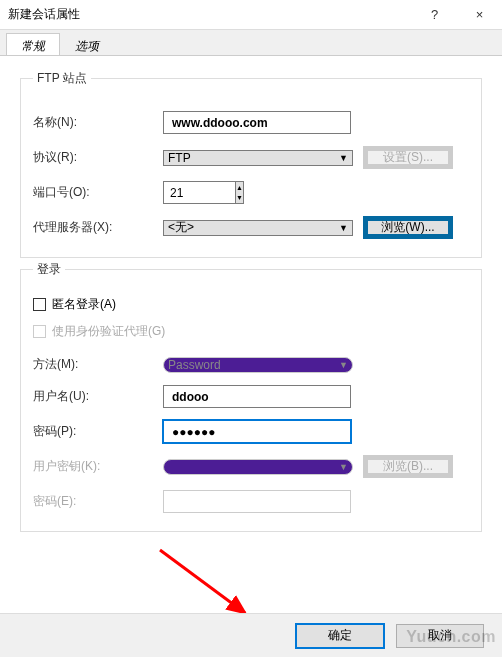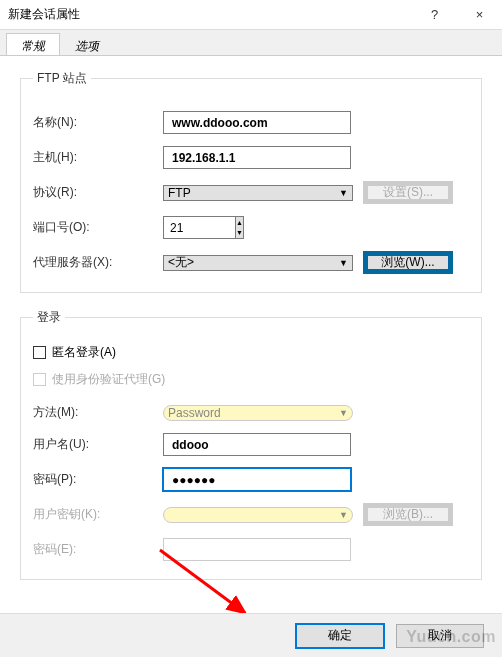--- a/index.html
+++ b/index.html
@@ -4,31 +4,31 @@
 <style>
 * { box-sizing: border-box; margin: 0; padding: 0; }
 body { font-family: "Microsoft YaHei", "Segoe UI", sans-serif; font-size: 12px; background: #fff; width: 502px; height: 657px; position: relative; }
 .titlebar { height: 30px; background: #fff; border-bottom: 1px solid #ddd; display: flex; align-items: center; padding-left: 8px; }
 .titlebar-title { flex: 1; font-size: 12px; }
 .titlebar-btn { width: 45px; height: 30px; display: flex; align-items: center; justify-content: center; font-size: 13px; color: #333; }
 .tabs { display: flex; height: 26px; border-bottom: 1px solid #ccc; background: #f0f0f0; padding-left: 6px; font-style: italic; }
 .tab { padding: 4px 14px; border: 1px solid #ccc; border-bottom: none; background: #fff; font-size: 12px; margin-top: 3px; }
 .tab.inactive { background: #f0f0f0; border-color: transparent; }
 .content { padding: 14px 20px 10px 20px; }
-fieldset { border: 1px solid #ddd; padding: 12px 12px 18px 12px; margin-bottom: 16px; }
+fieldset { border: 1px solid #ddd; padding: 12px 12px 18px 12px; margin-bottom: 3px; }
 legend { font-size: 12px; padding: 0 4px; color: #333; }
 .row { display: flex; align-items: center; margin-top: 12px; }
 .row:first-child { margin-top: 6px; }
 .label { width: 130px; color: #333; font-size: 12px; }
 .label.disabled { color: #aaa; }
 .input-txt { height: 23px; border: 1px solid #7a7a7a; padding: 2px 8px; font-size: 12px; width: 188px; background: #fff; font-weight: bold; }
 .input-txt.focused { border: 1px solid #0078d7; outline: 1px solid #0078d7; }
 .input-txt:disabled { background: #fff; border-color: #ccc; color: #888; }
 .select { height: 16px; border: 1px solid #7a7a7a; font-size: 12px; background: #e1e1e1; padding: 2px 4px; display: flex; align-items: center; justify-content: space-between; }
-.select.disabled { background: #fef9c3; border-color: #ccc; color: #888; border-radius: 9px; }
+.select.disabled { background: #4c1d95; border-color: #ccc; color: #888; border-radius: 9px; }
 .sel-arrow { font-size: 9px; }
 .select-w { width: 190px; }
 .spinner-wrap { display: flex; width: 65px; }
 .spinner-txt { width: 72px; height: 23px; border: 1px solid #7a7a7a; border-right: none; padding: 2px 6px; font-size: 12px; }
 .spinner-btns { width: 17px; display: flex; flex-direction: column; border: 1px solid #7a7a7a; }
 .spinner-btn { flex: 1; background: #e1e1e1; font-size: 7px; display: flex; align-items: center; justify-content: center; }
 .btn { height: 23px; border: 5px solid #0369a1; background: #e1e1e1; font-size: 12px; padding: 0 8px; display: flex; align-items: center; justify-content: center; }
 .btn.disabled { color: #aaa; background: #f0f0f0; border-color: #ccc; }
 .side-btn { width: 90px; margin-left: 10px; }
 .checkbox-row { display: flex; align-items: center; margin-top: 6px; }
@@ -59,24 +59,20 @@
 <div class="content">
 
   <fieldset>
     <legend>FTP 站点</legend>
 
     <div class="row">
       <span class="label">名称(N):</span>
       <input class="input-txt" value="www.ddooo.com" style="">
     </div>
 
-    <div class="row">
-      <span class="label">主机(H):</span>
-      <input class="input-txt" value="192.168.1.1" style="">
-    </div>
 
     <div class="row">
       <span class="label">协议(R):</span>
       <div class="select select-w">
         <span>FTP</span>
         <span class="sel-arrow">▼</span>
       </div>
       <div class="btn disabled side-btn">设置(S)...</div>
     </div>
 

